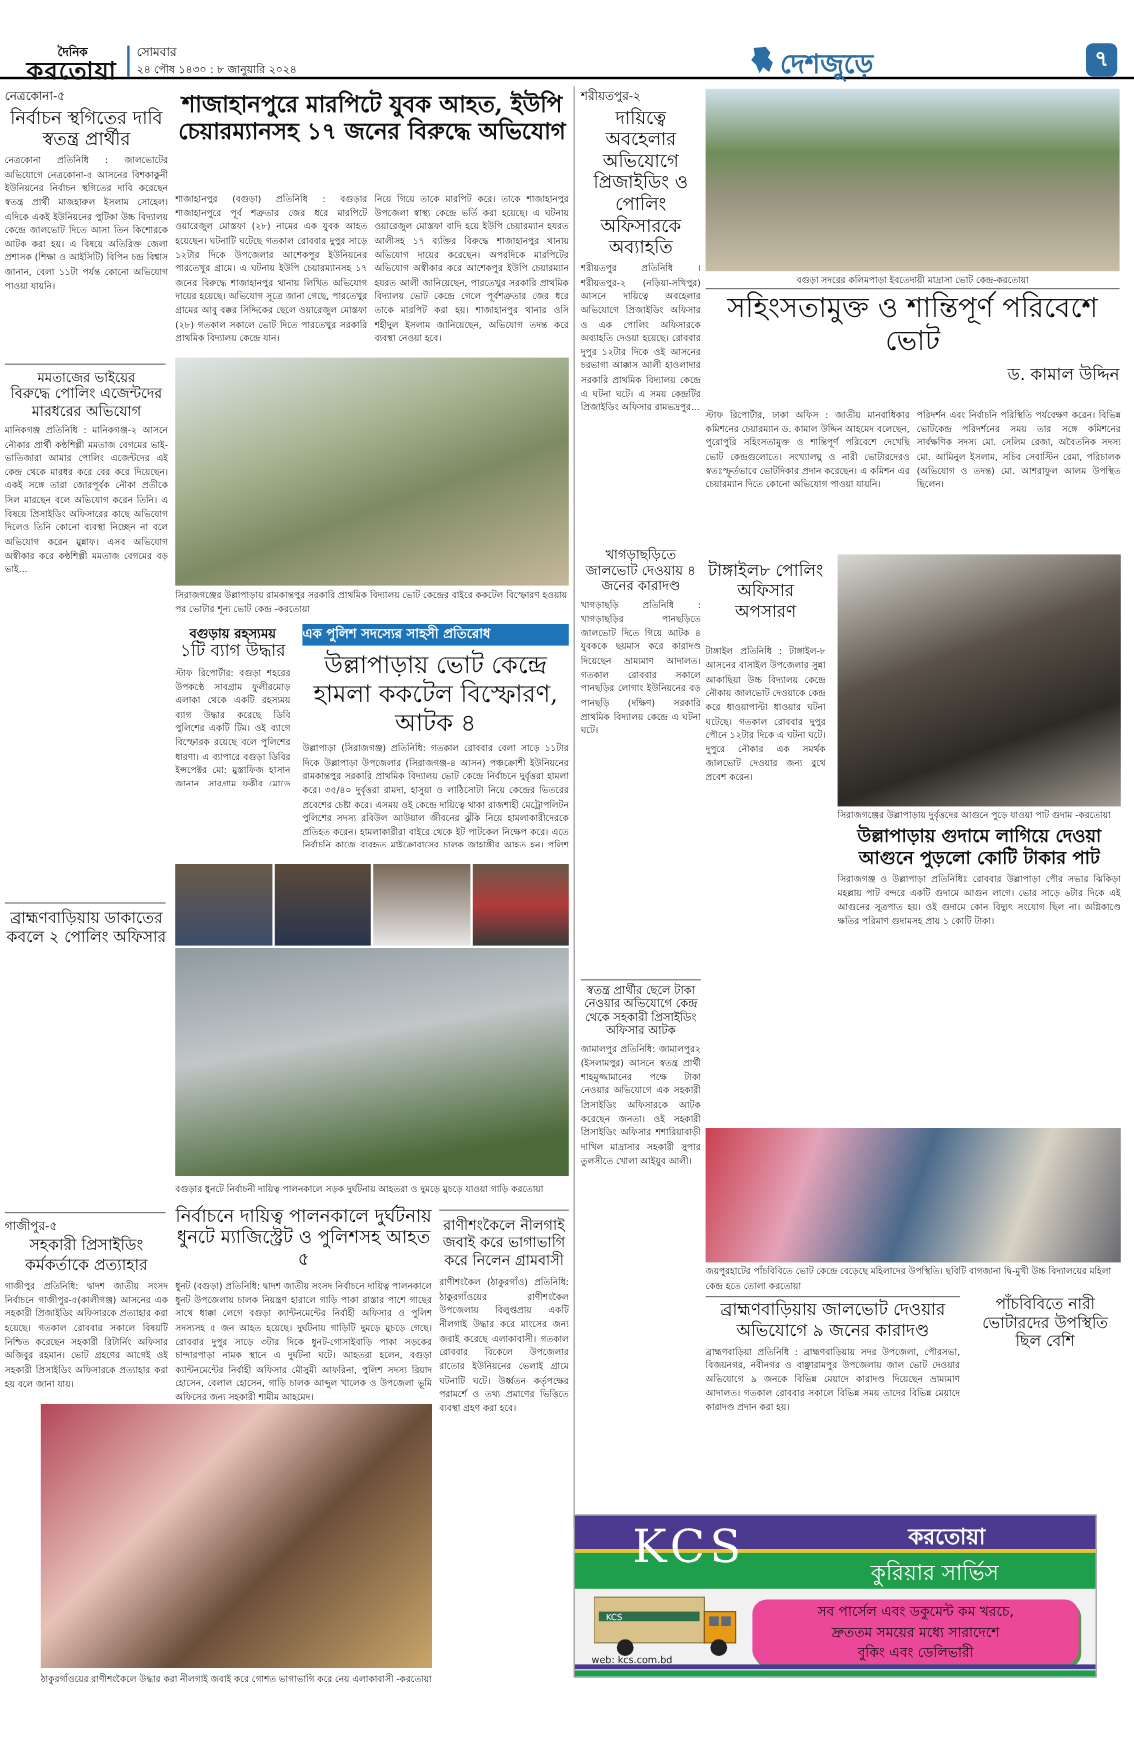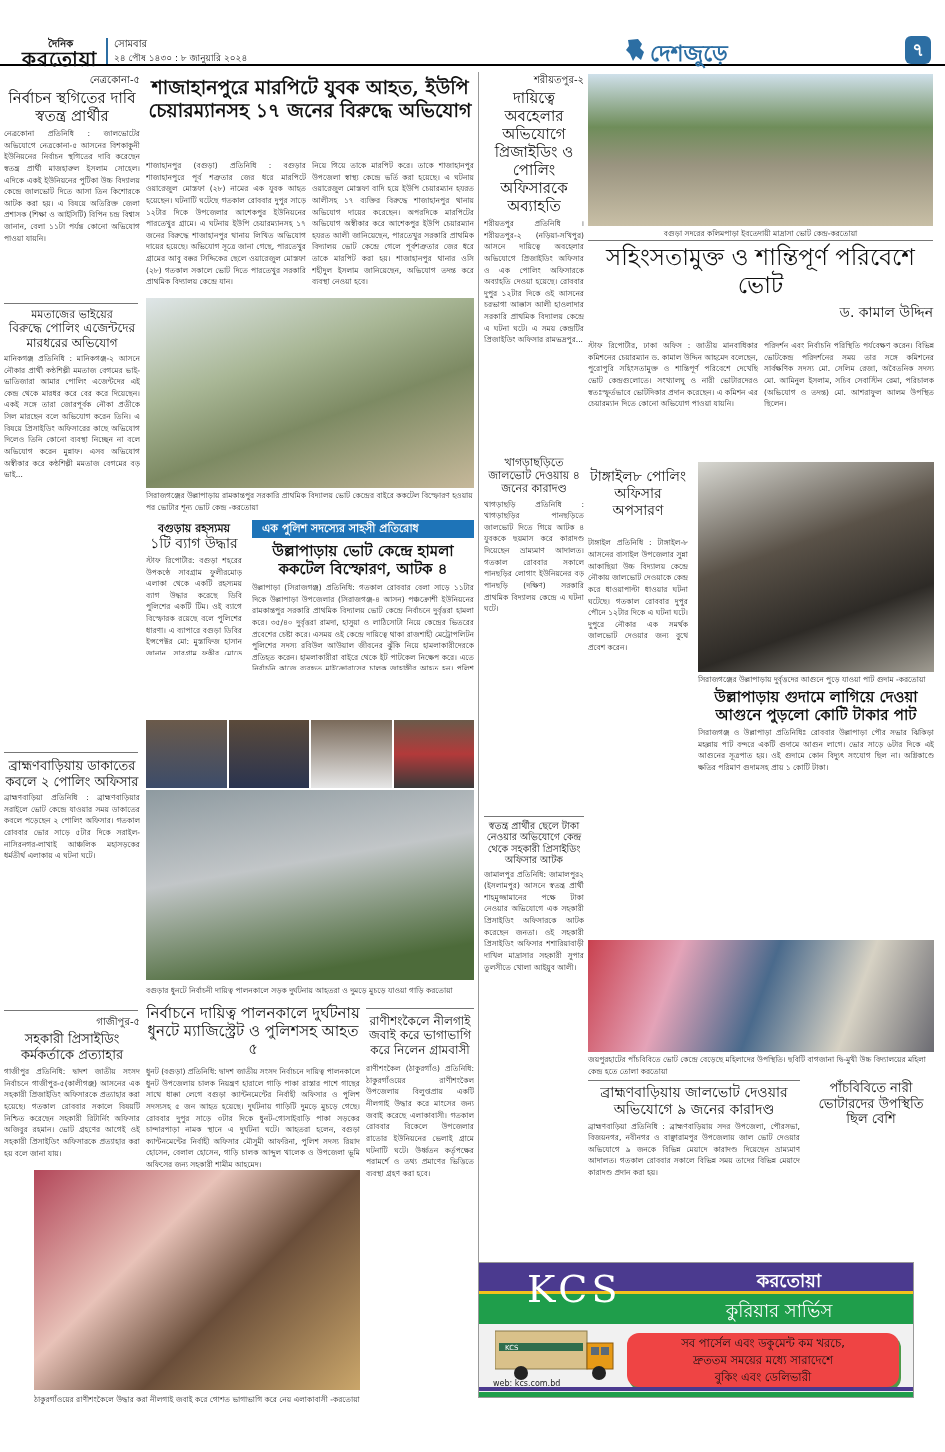--- a/index.html
+++ b/index.html
@@ -6,28 +6,28 @@
 body{width:945px;height:1452px;background:#fff;font-family:"DejaVu Sans",sans-serif;color:#111;position:relative;overflow:hidden}
 .abs{position:absolute}
 .masthead{left:0;top:0;width:945px;height:66px;border-bottom:2px solid #000000}
 .logo-small{left:48px;top:36px;font-size:10px;font-weight:bold}
 .logo-big{left:22px;top:44px;font-size:20px;font-weight:bold;letter-spacing:1px}
 .vbar{left:106px;top:38px;width:2px;height:26px;background:#2c6ea3}
 .dayname{left:114px;top:36px;font-size:10px}
 .datetext{left:114px;top:51px;font-size:9px}
 .section{left:650px;top:36px;font-size:22px;font-weight:bold;color:#2c6ea3}
 .pagebadge{left:905px;top:36px;width:26px;height:28px;background:#2c6ea3;color:#fff;border-radius:6px;font-size:18px;font-weight:bold;text-align:center;line-height:28px}
-.kicker{font-size:10px;text-align:right}
+.kicker{font-size:10px;text-align:left}
 .hl{font-family:"DejaVu Serif",serif;text-align:center;line-height:1.2}
 .body{font-size:7.5px;line-height:1.55;text-align:justify;color:#222;overflow:hidden}
 .photo{background:linear-gradient(135deg,#7a8b6d,#c9c0a5 45%,#5f6d52);overflow:hidden}
 .caption{font-size:7.5px;color:#222}
 .rule{height:1px;background:#777}
 .vrule{width:1px;background:#999}
-.bluebar{background:#1e74b8;color:#fff;font-size:11px;font-weight:bold;padding-left:10px;line-height:18px}
+.bluebar{background:#1e74b8;color:#fff;font-size:11px;font-weight:bold;line-height:18px}
 .ad{border:1px solid #999}
 </style>
 </head>
 <body>
 
 <div class="abs masthead">
   <div class="abs logo-small">দৈনিক</div>
   <div class="abs logo-big">করতোয়া</div>
   <div class="abs vbar"></div>
   <div class="abs dayname">সোমবার</div>
@@ -50,21 +50,20 @@
 
 <div class="abs" style="left:4px;top:308px;width:136px">
   <div class="hl" style="font-size:11px">মমতাজের ভাইয়ের</div>
   <div class="hl" style="font-size:12px">বিরুদ্ধে পোলিং এজেন্টদের মারধরের অভিযোগ</div>
   <div class="body" style="height:390px;margin-top:3px">মানিকগঞ্জ প্রতিনিধি : মানিকগঞ্জ-২ আসনে নৌকার প্রার্থী কন্ঠশিল্পী মমতাজ বেগমের ভাই-ভাতিজারা আমার পোলিং এজেন্টদের এই কেন্দ্র থেকে মারধর করে বের করে দিয়েছেন। একই সঙ্গে তারা জোরপূর্বক নৌকা প্রতীকে সিল মারছেন বলে অভিযোগ করেন তিনি। এ বিষয়ে প্রিসাইডিং অফিসারের কাছে অভিযোগ দিলেও তিনি কোনো ব্যবস্থা নিচ্ছেন না বলে অভিযোগ করেন মুন্নাফ। এসব অভিযোগ অস্বীকার করে কন্ঠশিল্পী মমতাজ বেগমের বড় ভাই...</div>
 </div>
 <div class="abs rule" style="left:4px;top:752px;width:134px"></div>
 
 <div class="abs" style="left:4px;top:758px;width:136px">
   <div class="hl" style="font-size:13px">ব্রাহ্মণবাড়িয়ায় ডাকাতের কবলে ২ পোলিং অফিসার</div>
-  <div class="body" style="height:200px;margin-top:3px">ব্রাহ্মণবাড়িয়া প্রতিনিধি : ব্রাহ্মণবাড়িয়ার সরাইলে ভোট কেন্দ্রে যাওয়ার সময় ডাকাতের কবলে পড়েছেন ২ পোলিং অফিসার। গতকাল রোববার ভোর সাড়ে ৫টার দিকে সরাইল-নাসিরনগর-লাখাই আঞ্চলিক মহাসড়কের ধর্মতীর্থ এলাকায় এ ঘটনা ঘটে।</div>
 </div>
 <div class="abs rule" style="left:4px;top:1010px;width:134px"></div>
 
 <div class="abs" style="left:4px;top:1014px;width:136px">
   <div class="kicker">গাজীপুর-৫</div>
   <div class="hl" style="font-size:13px">সহকারী প্রিসাইডিং কর্মকর্তাকে প্রত্যাহার</div>
   <div class="body" style="height:110px;margin-top:4px">গাজীপুর প্রতিনিধি: দ্বাদশ জাতীয় সংসদ নির্বাচনে গাজীপুর-৫(কালীগঞ্জ) আসনের এক সহকারী প্রিজাইডিং অফিসারকে প্রত্যাহার করা হয়েছে। গতকাল রোববার সকালে বিষয়টি নিশ্চিত করেছেন সহকারী রিটার্নিং অফিসার অজিবুর রহমান। ভোট গ্রহণের আগেই ওই সহকারী প্রিসাইডিং অফিসারকে প্রত্যাহার করা হয় বলে জানা যায়।</div>
 </div>
 
 <div class="abs" style="left:146px;top:76px;width:328px">
@@ -79,21 +78,21 @@
 </div>
 
 <div class="abs" style="left:146px;top:522px;width:96px">
   <div class="hl" style="font-size:11px;font-weight:bold">বগুড়ায় রহস্যময়</div>
   <div class="hl" style="font-size:14px">১টি ব্যাগ উদ্ধার</div>
   <div class="body" style="height:100px;margin-top:3px">স্টাফ রিপোর্টার: বগুড়া শহরের উপকণ্ঠে সাবগ্রাম ফুলীরমোড় এলাকা থেকে একটি রহস্যময় ব্যাগ উদ্ধার করেছে ডিবি পুলিশের একটি টিম। ওই ব্যাগে বিস্ফোরক রয়েছে বলে পুলিশের ধারণা। এ ব্যাপারে বগুড়া ডিবির ইন্সপেক্টর মো: মুস্তাফিজ হাসান জানান, সাবগ্রাম ফকীর মোড়ে রাস্তার পাশ থেকে কালো রং ওই ব্যাগটি উদ্ধার করা হয়। ব্যাগটিতে বিস্ফোরক থাকতে পারে বলে ধারণা করা হচ্ছে। আপাততঃ ব্যাগটি একটি পাত্রে পানির মধ্যে ডুবিয়ে রাখা হয়েছে।</div>
 </div>
 
 <div class="abs bluebar" style="left:252px;top:520px;width:222px;height:18px">এক পুলিশ সদস্যের সাহসী প্রতিরোধ</div>
 <div class="abs" style="left:252px;top:542px;width:222px">
-  <div class="hl" style="font-size:15px;font-weight:bold">উল্লাপাড়ায় ভোট কেন্দ্রে হামলা ককটেল বিস্ফোরণ, আটক ৪</div>
+  <div class="hl" style="font-size:20px;font-weight:normal">উল্লাপাড়ায় ভোট কেন্দ্রে হামলা ককটেল বিস্ফোরণ, আটক ৪</div>
   <div class="body" style="height:88px;margin-top:4px">উল্লাপাড়া (সিরাজগঞ্জ) প্রতিনিধি: গতকাল রোববার বেলা সাড়ে ১১টার দিকে উল্লাপাড়া উপজেলার (সিরাজগঞ্জ-৪ আসন) পঞ্চক্রোশী ইউনিয়নের রামকান্তপুর সরকারি প্রাথমিক বিদ্যালয় ভোট কেন্দ্রে নির্বাচনে দুর্বৃত্তরা হামলা করে। ৩৫/৪০ দুর্বৃত্তরা রামদা, হাসুয়া ও লাঠিসোটা নিয়ে কেন্দ্রের ভিতরের প্রবেশের চেষ্টা করে। এসময় ওই কেন্দ্রে দায়িত্বে থাকা রাজশাহী মেট্রোপলিটন পুলিশের সদস্য রবিউল আউয়াল জীবনের ঝুঁকি নিয়ে হামলাকারীদেরকে প্রতিহত করেন। হামলাকারীরা বাইরে থেকে ইট পাটকেল নিক্ষেপ করে। এতে নির্বাচনি কাজে ব্যবহৃত মাইক্রোবাসের চালক জাহাঙ্গীর আহত হন। পুলিশ এসময় ৪জনকে আটক করেছে। এরা হলো রামকান্তপুর গ্রামের হান্নান, খোকন, কামাল ও পান্না। কেন্দ্রের প্রিজাইডিং অফিসার প্রভাষক খায়রুল বাশার বলেন, একদল দুর্বৃত্ত সকাল ১০টার দিকে ভোট কেন্দ্রের বাইরে দুইটি ককটেল নিক্ষেপ করে। বিকট শব্দে এর একটি ককটেল বিস্ফোরিত হয়।</div>
 </div>
 
 <div class="abs" style="left:146px;top:720px;width:328px;height:68px;display:flex;gap:2px">
   <div class="photo" style="flex:1;background:linear-gradient(#6b5a4a,#3c4c6a)"></div>
   <div class="photo" style="flex:1;background:linear-gradient(#5b4a3a,#2a3450)"></div>
   <div class="photo" style="flex:1;background:linear-gradient(#7a6a5a,#e6e6e6)"></div>
   <div class="photo" style="flex:1;background:linear-gradient(#6a5a4a,#b33a3a 50%,#3a3a3a)"></div>
 </div>
 <div class="abs photo" style="left:146px;top:790px;width:328px;height:190px;background:linear-gradient(170deg,#8e9aa0 0%,#c2c6c8 40%,#4d6b3a 85%)"></div>
@@ -195,21 +194,21 @@
       <rect x="0" y="2" width="92" height="38" fill="#d9c18a" stroke="#8a7a4a"></rect>
       <rect x="4" y="14" width="84" height="8" fill="#2f6e4d"></rect>
       <text x="10" y="21" font-size="7" fill="#fff">KCS</text>
       <rect x="92" y="14" width="26" height="26" fill="#e79a17" stroke="#8a5a10"></rect>
       <rect x="96" y="18" width="8" height="8" fill="#5a6a7a"></rect>
       <rect x="106" y="18" width="8" height="8" fill="#5a6a7a"></rect>
       <circle cx="26" cy="44" r="7" fill="#222"></circle>
       <circle cx="104" cy="44" r="7" fill="#222"></circle>
     </svg>
   </div>
-  <div class="abs" style="left:148px;top:70px;width:272px;height:54px;background:#ef4444;border-radius:12px;box-shadow:2px 3px 0 #4f9a4a;text-align:center;font-size:11.5px;line-height:17px;padding-top:2px">
+  <div class="abs" style="left:148px;top:70px;width:272px;height:54px;background:#ec4899;border-radius:12px;box-shadow:2px 3px 0 #4f9a4a;text-align:center;font-size:11.5px;line-height:17px;padding-top:2px">
     <div>সব পার্সেল এবং ডকুমেন্ট কম খরচে,</div>
     <div>দ্রুততম সময়ের মধ্যে সারাদেশে</div>
     <div>বুকিং এবং ডেলিভারী</div>
   </div>
   <div class="abs" style="left:14px;top:116px;font-size:8px;color:#222">web: kcs.com.bd</div>
   <div class="abs" style="left:0;top:124px;width:434px;height:4px;background:#4b3a8f"></div>
   <div class="abs" style="left:0;top:129px;width:434px;height:5px;background:#1f9e4b"></div>
 </div>
 
 </body></html>

